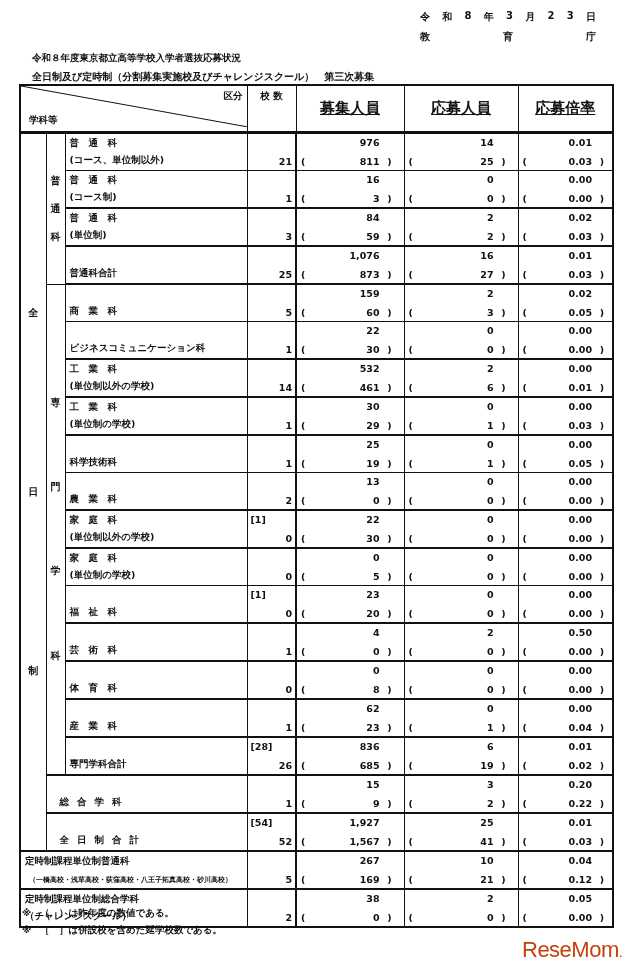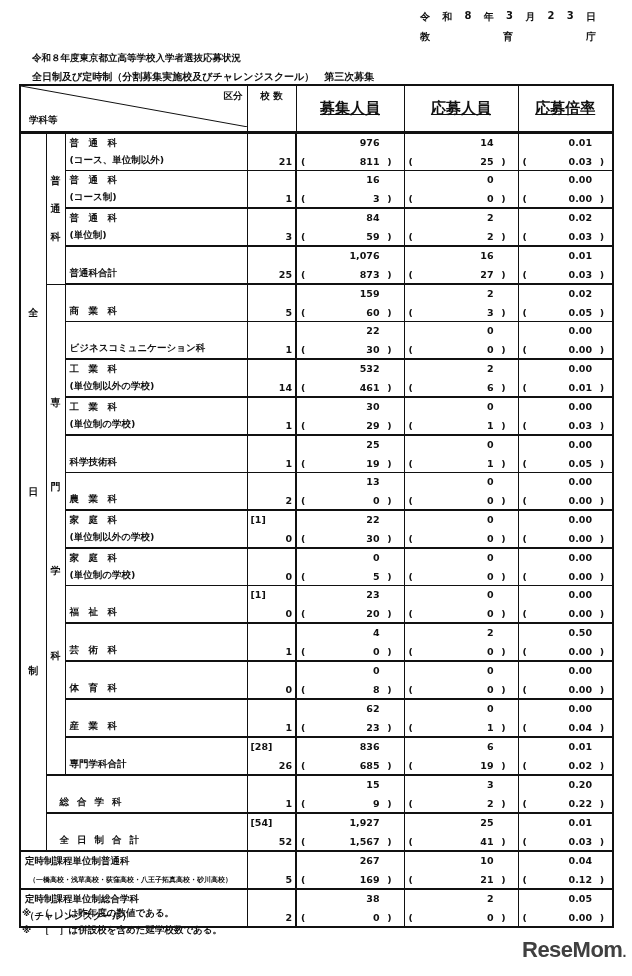--- a/index.html
+++ b/index.html
@@ -43,21 +43,21 @@
   .val .top { position:absolute; right:24px; top:3px; }
   .val .open { position:absolute; left:4px; bottom:3px; }
   .val .bot { position:absolute; right:24px; bottom:3px; }
   .val .close { position:absolute; right:12px; bottom:3px; }
   .rate .top { right:20px; }
   .rate .bot { right:20px; }
   .rate .close { right:8px; }
 
   .notes { position:absolute; left:22px; top:904px; font-size:9.5px; font-weight:bold; line-height:17px; }
   .notes div span.mark { display:inline-block; width:18px; }
-  .logo { position:absolute; left:522px; top:937px; font-size:22px; font-weight:bold; color:#404040; font-family:"Liberation Sans", sans-serif; letter-spacing:-0.5px; }
+  .logo { position:absolute; left:522px; top:937px; font-size:22px; font-weight:normal; color:#c2410c; font-family:"Liberation Sans", sans-serif; letter-spacing:-0.5px; }
   .logo small { font-size:14px; }
 </style>
 </head>
 <body>
 
 <div class="date">
   <div class="date-line">
     <span>令</span>
     <span>和</span>
     <span>8</span>

